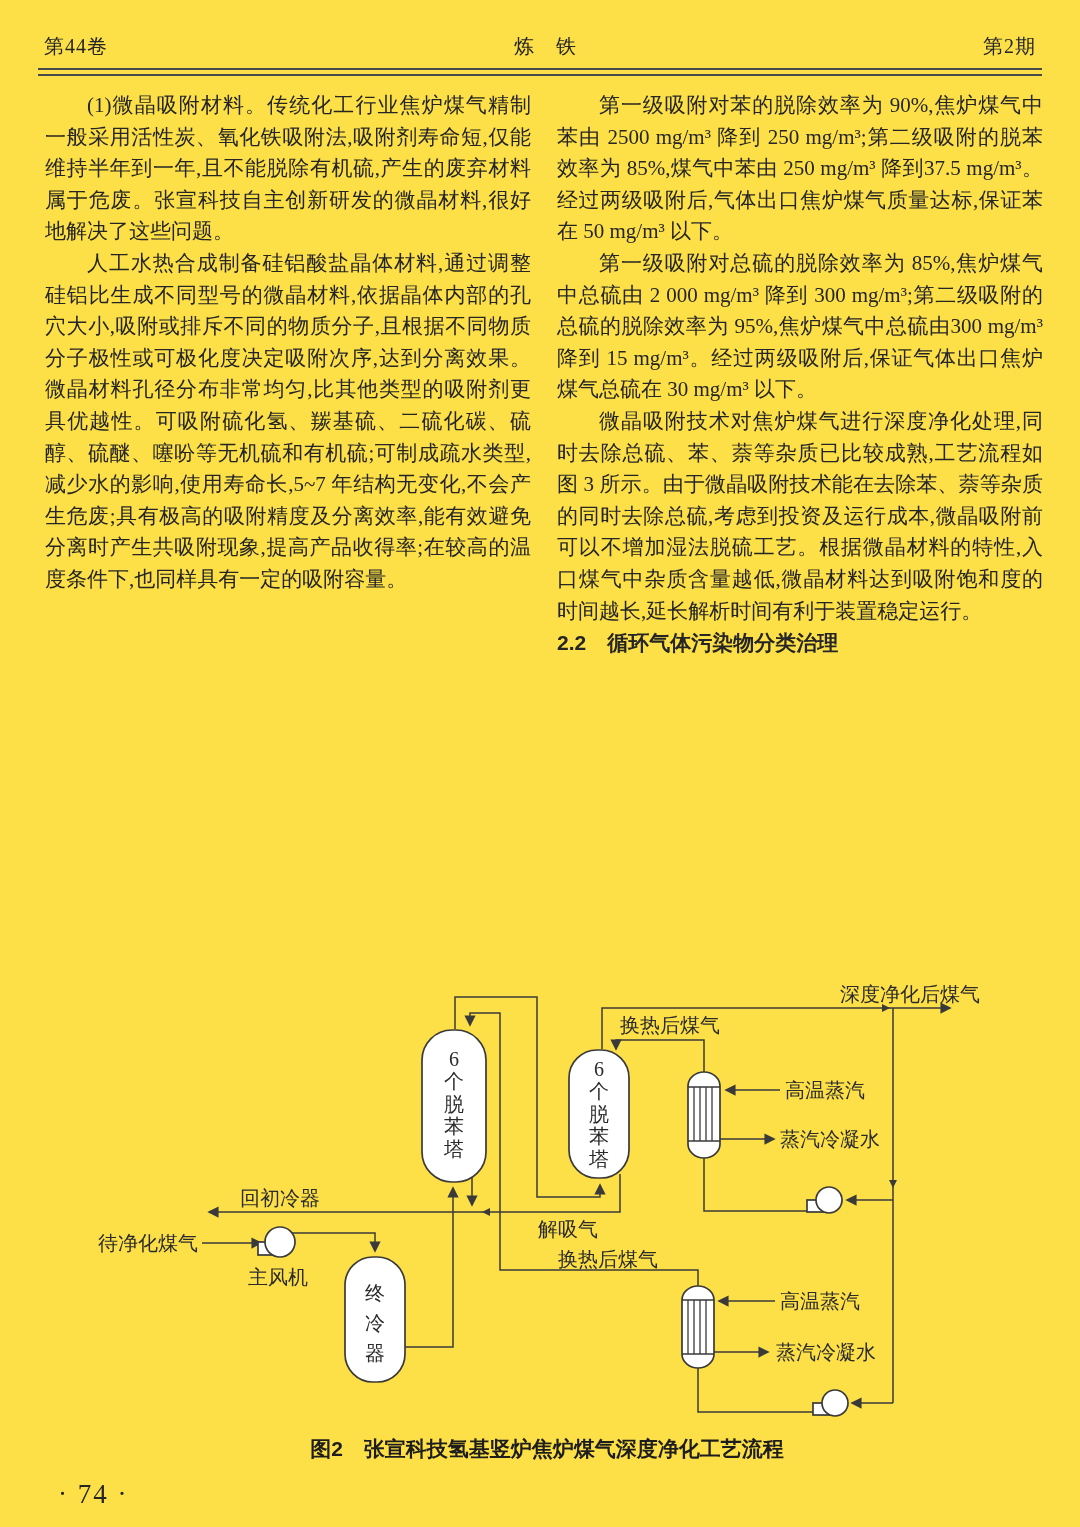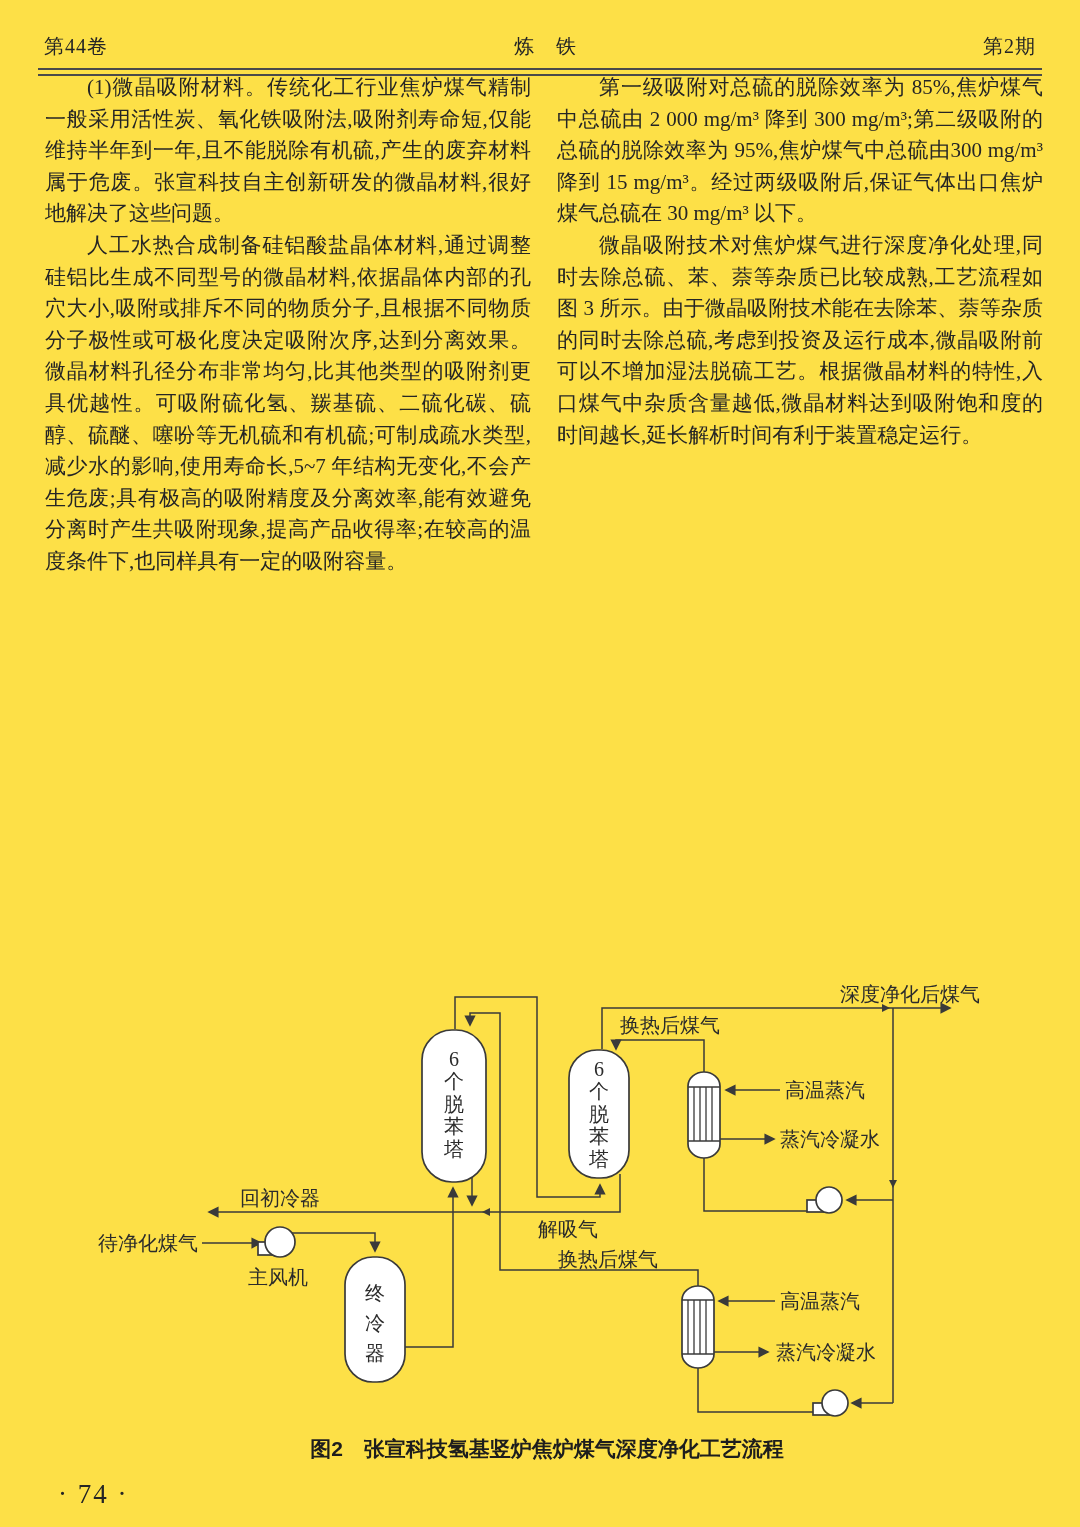--- a/index.html
+++ b/index.html
@@ -2,21 +2,21 @@
 <html><head>
 <meta charset="utf-8">
 <style>
   html,body{margin:0;padding:0;background:#9a9a9a;}
   .page{position:relative;width:1080px;height:1527px;margin:0 auto;background:#fde047;
         font-family:"Liberation Serif","DejaVu Serif",serif;color:#252525;overflow:hidden;}
   .header{position:absolute;left:44px;right:44px;top:33px;display:flex;
           justify-content:space-between;align-items:baseline;font-size:20px;letter-spacing:1px;}
   .header-rule{position:absolute;left:38px;right:38px;top:68px;height:4px;
           border-top:2px solid #4a4a4a;border-bottom:2px solid #4a4a4a;}
-  .columns{position:absolute;left:45px;top:72px;width:998px;display:flex;gap:26px;}
+  .columns{position:absolute;left:45px;top:90px;width:998px;display:flex;gap:26px;}
   .col{width:486px;}
   .col p{margin:0;font-size:21px;line-height:31.6px;text-align:justify;text-indent:2em;}
   .col h2.sec{margin:0;font-size:21px;line-height:31.6px;text-indent:0;font-weight:bold;
           font-family:"Liberation Sans","DejaVu Sans",sans-serif;}
   sup{font-size:12px;line-height:0;vertical-align:super;}
   .figure{position:absolute;left:40px;top:970px;}
   .pipe{fill:none;stroke:#3a3a3a;stroke-width:1.5;}
   .vessel{fill:#ffffff;stroke:#3a3a3a;stroke-width:1.7;}
   .tube{fill:none;stroke:#3a3a3a;stroke-width:1.3;}
   .arrowpoly{fill:#3a3a3a;stroke:none;}
@@ -37,22 +37,24 @@
     <span>第2期</span>
   </div>
   <div class="header-rule"></div>
 
   <div class="columns">
     <div class="col">
       <p><span>(1)微晶吸附材料。传统化工行业焦炉煤气精制一般采用活性炭、氧化铁吸附法,吸附剂寿命短,仅能维持半年到一年,且不能脱除有机硫,产生的废弃材料属于危废。张宣科技自主创新研发的微晶材料,很好地解决了这些问题。</span></p>
       <p><span>人工水热合成制备硅铝酸盐晶体材料,通过调整硅铝比生成不同型号的微晶材料,依据晶体内部的孔穴大小,吸附或排斥不同的物质分子,且根据不同物质分子极性或可极化度决定吸附次序,达到分离效果。微晶材料孔径分布非常均匀,比其他类型的吸附剂更具优越性。可吸附硫化氢、羰基硫、二硫化碳、硫醇、硫醚、噻吩等无机硫和有机硫;可制成疏水类型,减少水的影响,使用寿命长,5~7 年结构无变化,不会产生危废;具有极高的吸附精度及分离效率,能有效避免分离时产生共吸附现象,提高产品收得率;在较高的温度条件下,也同样具有一定的吸附容量。</span></p>
     </div>
     <div class="col">
+      <p><span>第一级吸附对苯的脱除效率为 90%,焦炉煤气中苯由 2500 mg/m³ 降到 250 mg/m³;第二级吸附的脱苯效率为 85%,煤气中苯由 250 mg/m³ 降到37.5 mg/m³。经过两级吸附后,气体出口焦炉煤气质量达标,保证苯在 50 mg/m³ 以下。</span></p>
       <p><span>第一级吸附对总硫的脱除效率为 85%,焦炉煤气中总硫由 2 000 mg/m³ 降到 300 mg/m³;第二级吸附的总硫的脱除效率为 95%,焦炉煤气中总硫由300 mg/m³ 降到 15 mg/m³。经过两级吸附后,保证气体出口焦炉煤气总硫在 30 mg/m³ 以下。</span></p>
       <p><span>微晶吸附技术对焦炉煤气进行深度净化处理,同时去除总硫、苯、萘等杂质已比较成熟,工艺流程如图 3 所示。由于微晶吸附技术能在去除苯、萘等杂质的同时去除总硫,考虑到投资及运行成本,微晶吸附前可以不增加湿法脱硫工艺。根据微晶材料的特性,入口煤气中杂质含量越低,微晶材料达到吸附饱和度的时间越长,延长解析时间有利于装置稳定运行。</span></p>
+      <h2 class="sec"><span>2.2　循环气体污染物分类治理</span></h2>
     </div>
   </div>
 
   <div class="figure">
     <svg width="1020" height="505" viewBox="0 0 1020 505">
       <defs>
         <marker id="arr" viewBox="0 0 10 10" refX="8.5" refY="5" markerWidth="7.5" markerHeight="7.5" orient="auto-start-reverse">
           <path d="M0,0 L10,5 L0,10 z" fill="#3a3a3a"></path>
         </marker>
       </defs>

